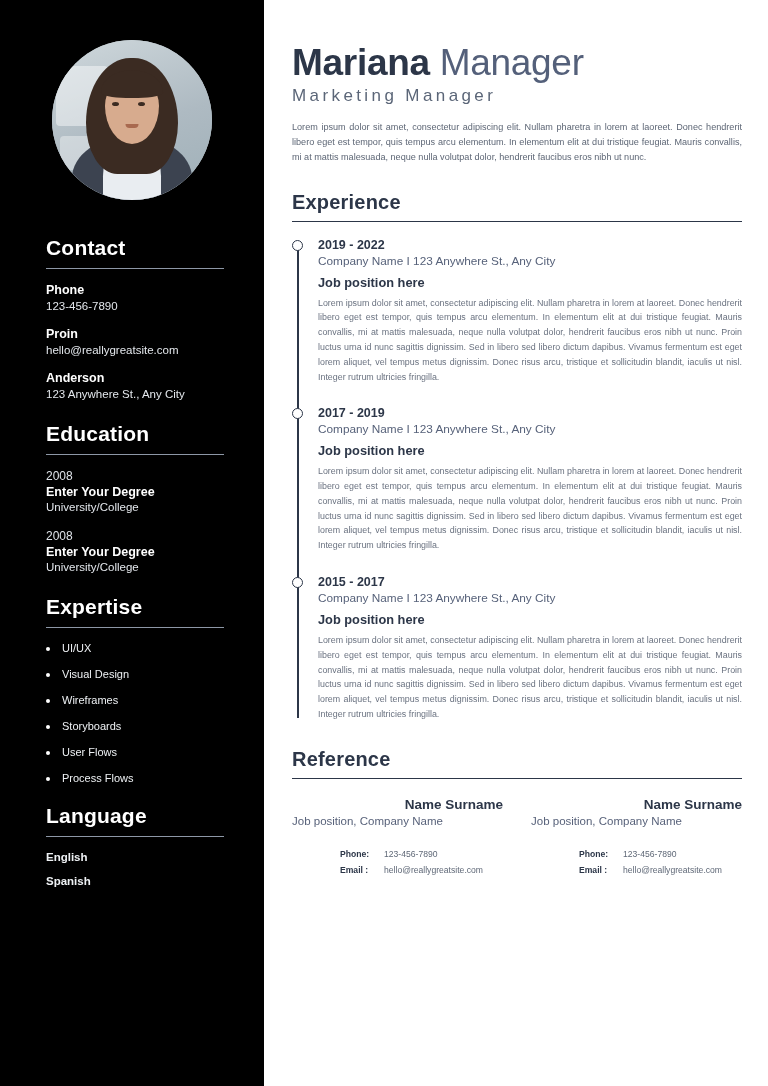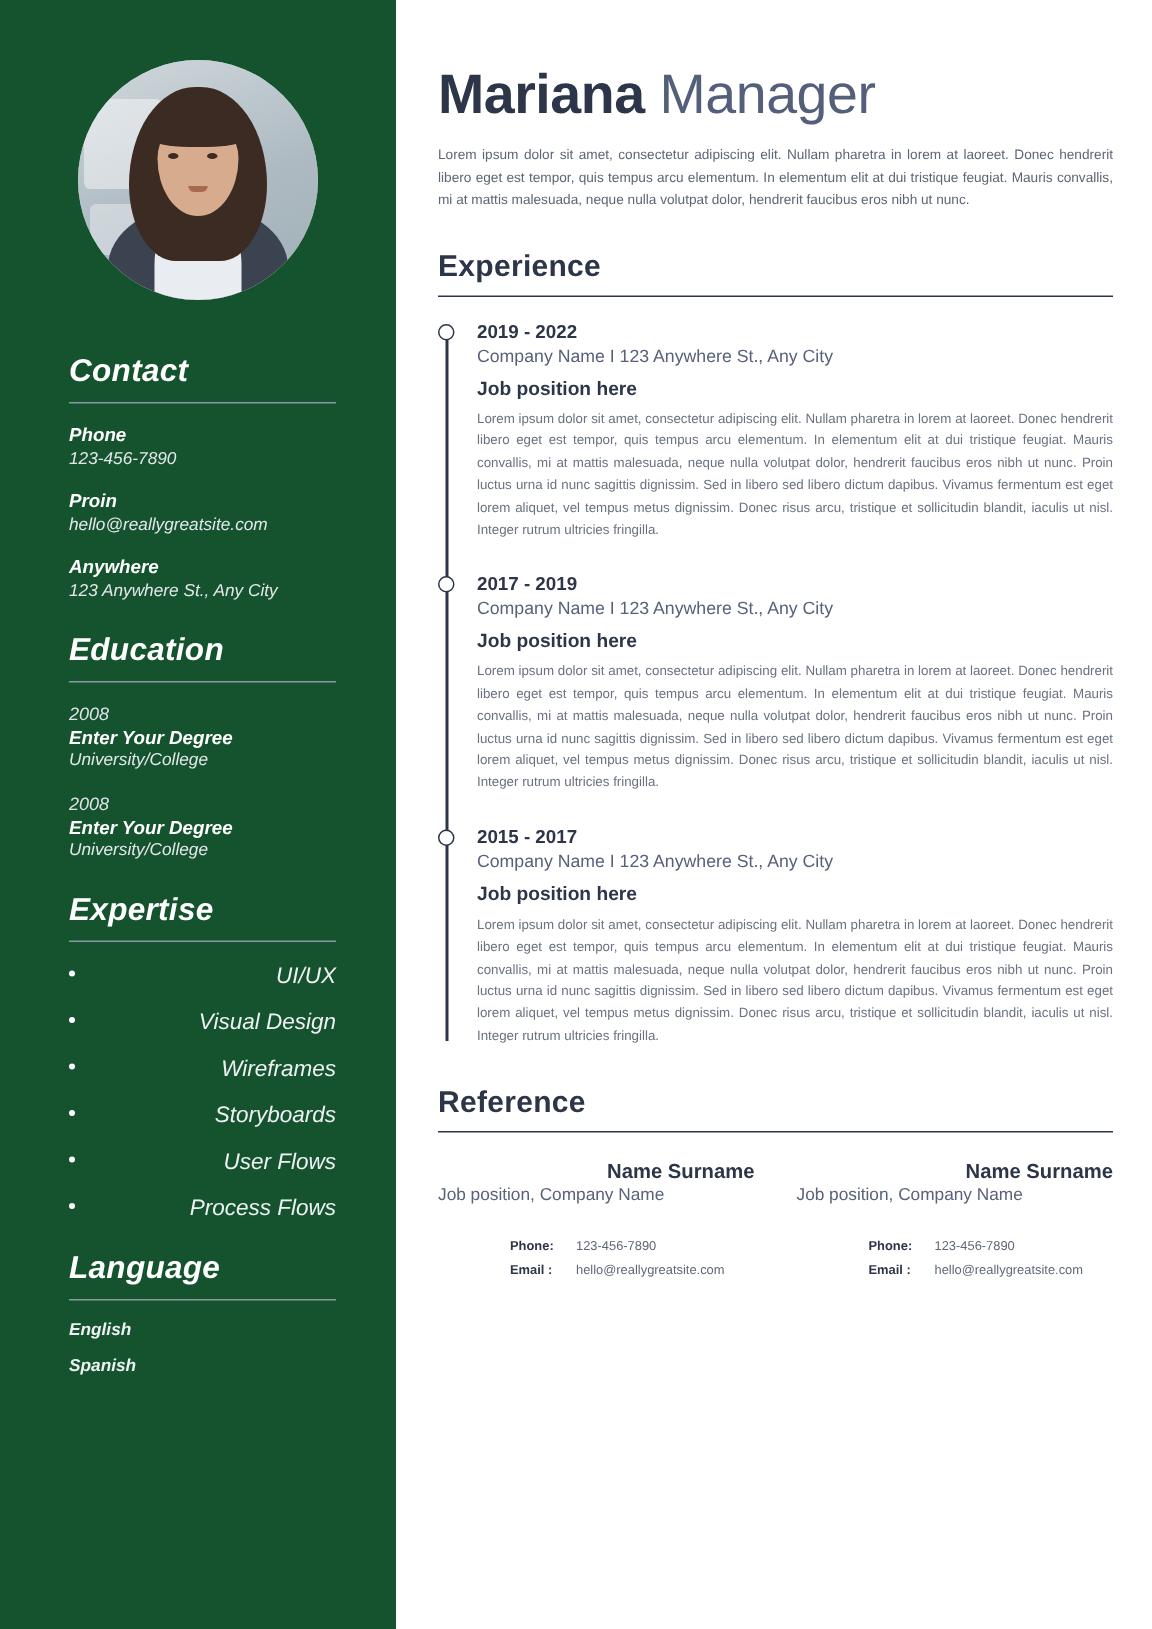--- a/index.html
+++ b/index.html
@@ -18,27 +18,26 @@
     position: relative;
     width: 768px;
     height: 1086px;
     display: flex;
     background: #ffffff;
   }
 
   
   .sidebar {
     width: 264px;
-    background: #14532d;
+    background: #000000;
     color: #ffffff;
     box-sizing: border-box;
     padding: 0 0 0 0;
     position: relative;
     flex: 0 0 264px;
-    font-style: italic;
   }
   .photo-wrap {
     display: flex;
     justify-content: center;
     padding-top: 40px;
   }
   .photo {
     width: 160px;
     height: 160px;
     border-radius: 50%;
@@ -127,26 +126,25 @@
     color: #e3e7ec;
     margin: 0;
   }
   .edu-block { margin-bottom: 16px; }
   .edu-year { font-size: 12px; color: #dfe3e9; margin: 0 0 2px 0; }
   .edu-degree { font-size: 12.5px; font-weight: 700; margin: 0 0 2px 0; }
   .edu-school { font-size: 11.5px; color: #e3e7ec; margin: 0; }
 
   .skill-list { list-style: none; margin: 0; padding: 0; }
   .skill-list li {
-    font-size: 15px;
+    font-size: 11px;
     color: #eef1f4;
     margin: 0 0 14px 0;
     padding-left: 16px;
     position: relative;
-    text-align: right;
   }
   .skill-list li::before {
     content: "";
     position: absolute;
     left: 0; top: 5px;
     width: 4px; height: 4px;
     border-radius: 50%;
     background: #ffffff;
   }
   .lang-item {
@@ -317,21 +315,21 @@
 
       <div class="contact-block">
         <p class="contact-label">Phone</p>
         <p class="contact-value">123-456-7890</p>
       </div>
       <div class="contact-block">
         <p class="contact-label">Proin</p>
         <p class="contact-value">hello@reallygreatsite.com</p>
       </div>
       <div class="contact-block">
-        <p class="contact-label">Anywhere</p>
+        <p class="contact-label">Anderson</p>
         <p class="contact-value">123 Anywhere St., Any City</p>
       </div>
     </section>
 
     <section class="side-section mt-edu">
       <h2 class="side-h">Education</h2>
       <hr class="side-rule">
 
       <div class="edu-block">
         <p class="edu-year">2008</p>
@@ -366,20 +364,21 @@
     </section>
 
   </aside>
 
   <main class="main">
 
     <h1 class="name">
       <span class="first">Mariana</span>
       <span class="last">Manager</span>
     </h1>
+    <p class="role">Marketing Manager</p>
     <p class="summary">Lorem ipsum dolor sit amet, consectetur adipiscing elit. Nullam pharetra in lorem at laoreet. Donec hendrerit libero eget est tempor, quis tempus arcu elementum. In elementum elit at dui tristique feugiat. Mauris convallis, mi at mattis malesuada, neque nulla volutpat dolor, hendrerit faucibus eros nibh ut nunc.</p>
 
     <h2 class="sec-h">Experience</h2>
     <hr class="sec-rule">
 
     <div class="timeline">
 
       <div class="job">
         <span class="dot"></span>
         <p class="job-years">2019 - 2022</p>

